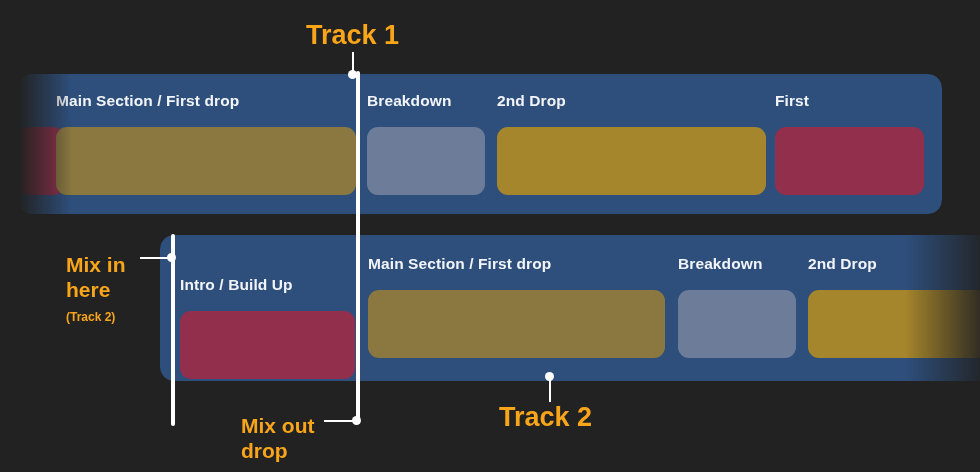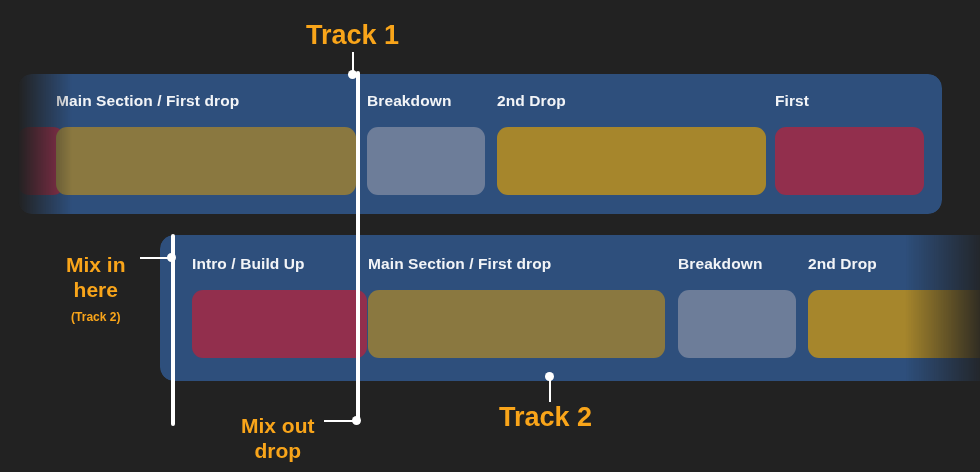--- a/index.html
+++ b/index.html
@@ -68,21 +68,20 @@
   }
   #cue-line-mixin  { left: 171px; top: 234px; height: 192px; }
   #cue-line-mixout { left: 356px; top: 71px;  height: 353px; }
 
   
   .callout-title {
     position: absolute;
     color: #f9a51a;
     font-weight: 700;
     white-space: pre-line;
-    text-align: center;
   }
   #callout-track1 { left: 306px; top: 20px;  font-size: 27px; }
   #callout-track2 { left: 499px; top: 402px; font-size: 27px; }
   #callout-mixin  { left: 66px;  top: 227px; font-size: 21px; line-height: 25px; }
   #callout-mixout { left: 241px; top: 388px; font-size: 21px; line-height: 25px; }
 
   .callout-sub {
     color: #f9a51a;
     font-size: 12px;
     font-weight: 700;
@@ -136,21 +135,21 @@
         <div class="section-label">2nd Drop</div>
         <div class="section-block" style="background: rgb(166, 134, 44);"></div>
       </div>
       <div class="section" style="left: 757px; width: 149px;">
         <div class="section-label">First</div>
         <div class="section-block" style="background: rgb(146, 47, 77);"></div>
       </div>
     </div>
 
   <div id="track2-panel" class="track-panel">
-      <div class="section" style="left: 32px; width: 175px;">
+      <div class="section" style="left: 20px; width: 175px; margin-top: 21px;">
         <div class="section-label">Intro / Build Up</div>
         <div class="section-block" style="background: rgb(146, 47, 77);"></div>
       </div>
       <div class="section" style="left: 208px; width: 297px;">
         <div class="section-label">Main Section / First drop</div>
         <div class="section-block" style="background: rgb(138, 120, 64);"></div>
       </div>
       <div class="section" style="left: 518px; width: 118px;">
         <div class="section-label">Breakdown</div>
         <div class="section-block" style="background: rgb(109, 125, 153);"></div>

